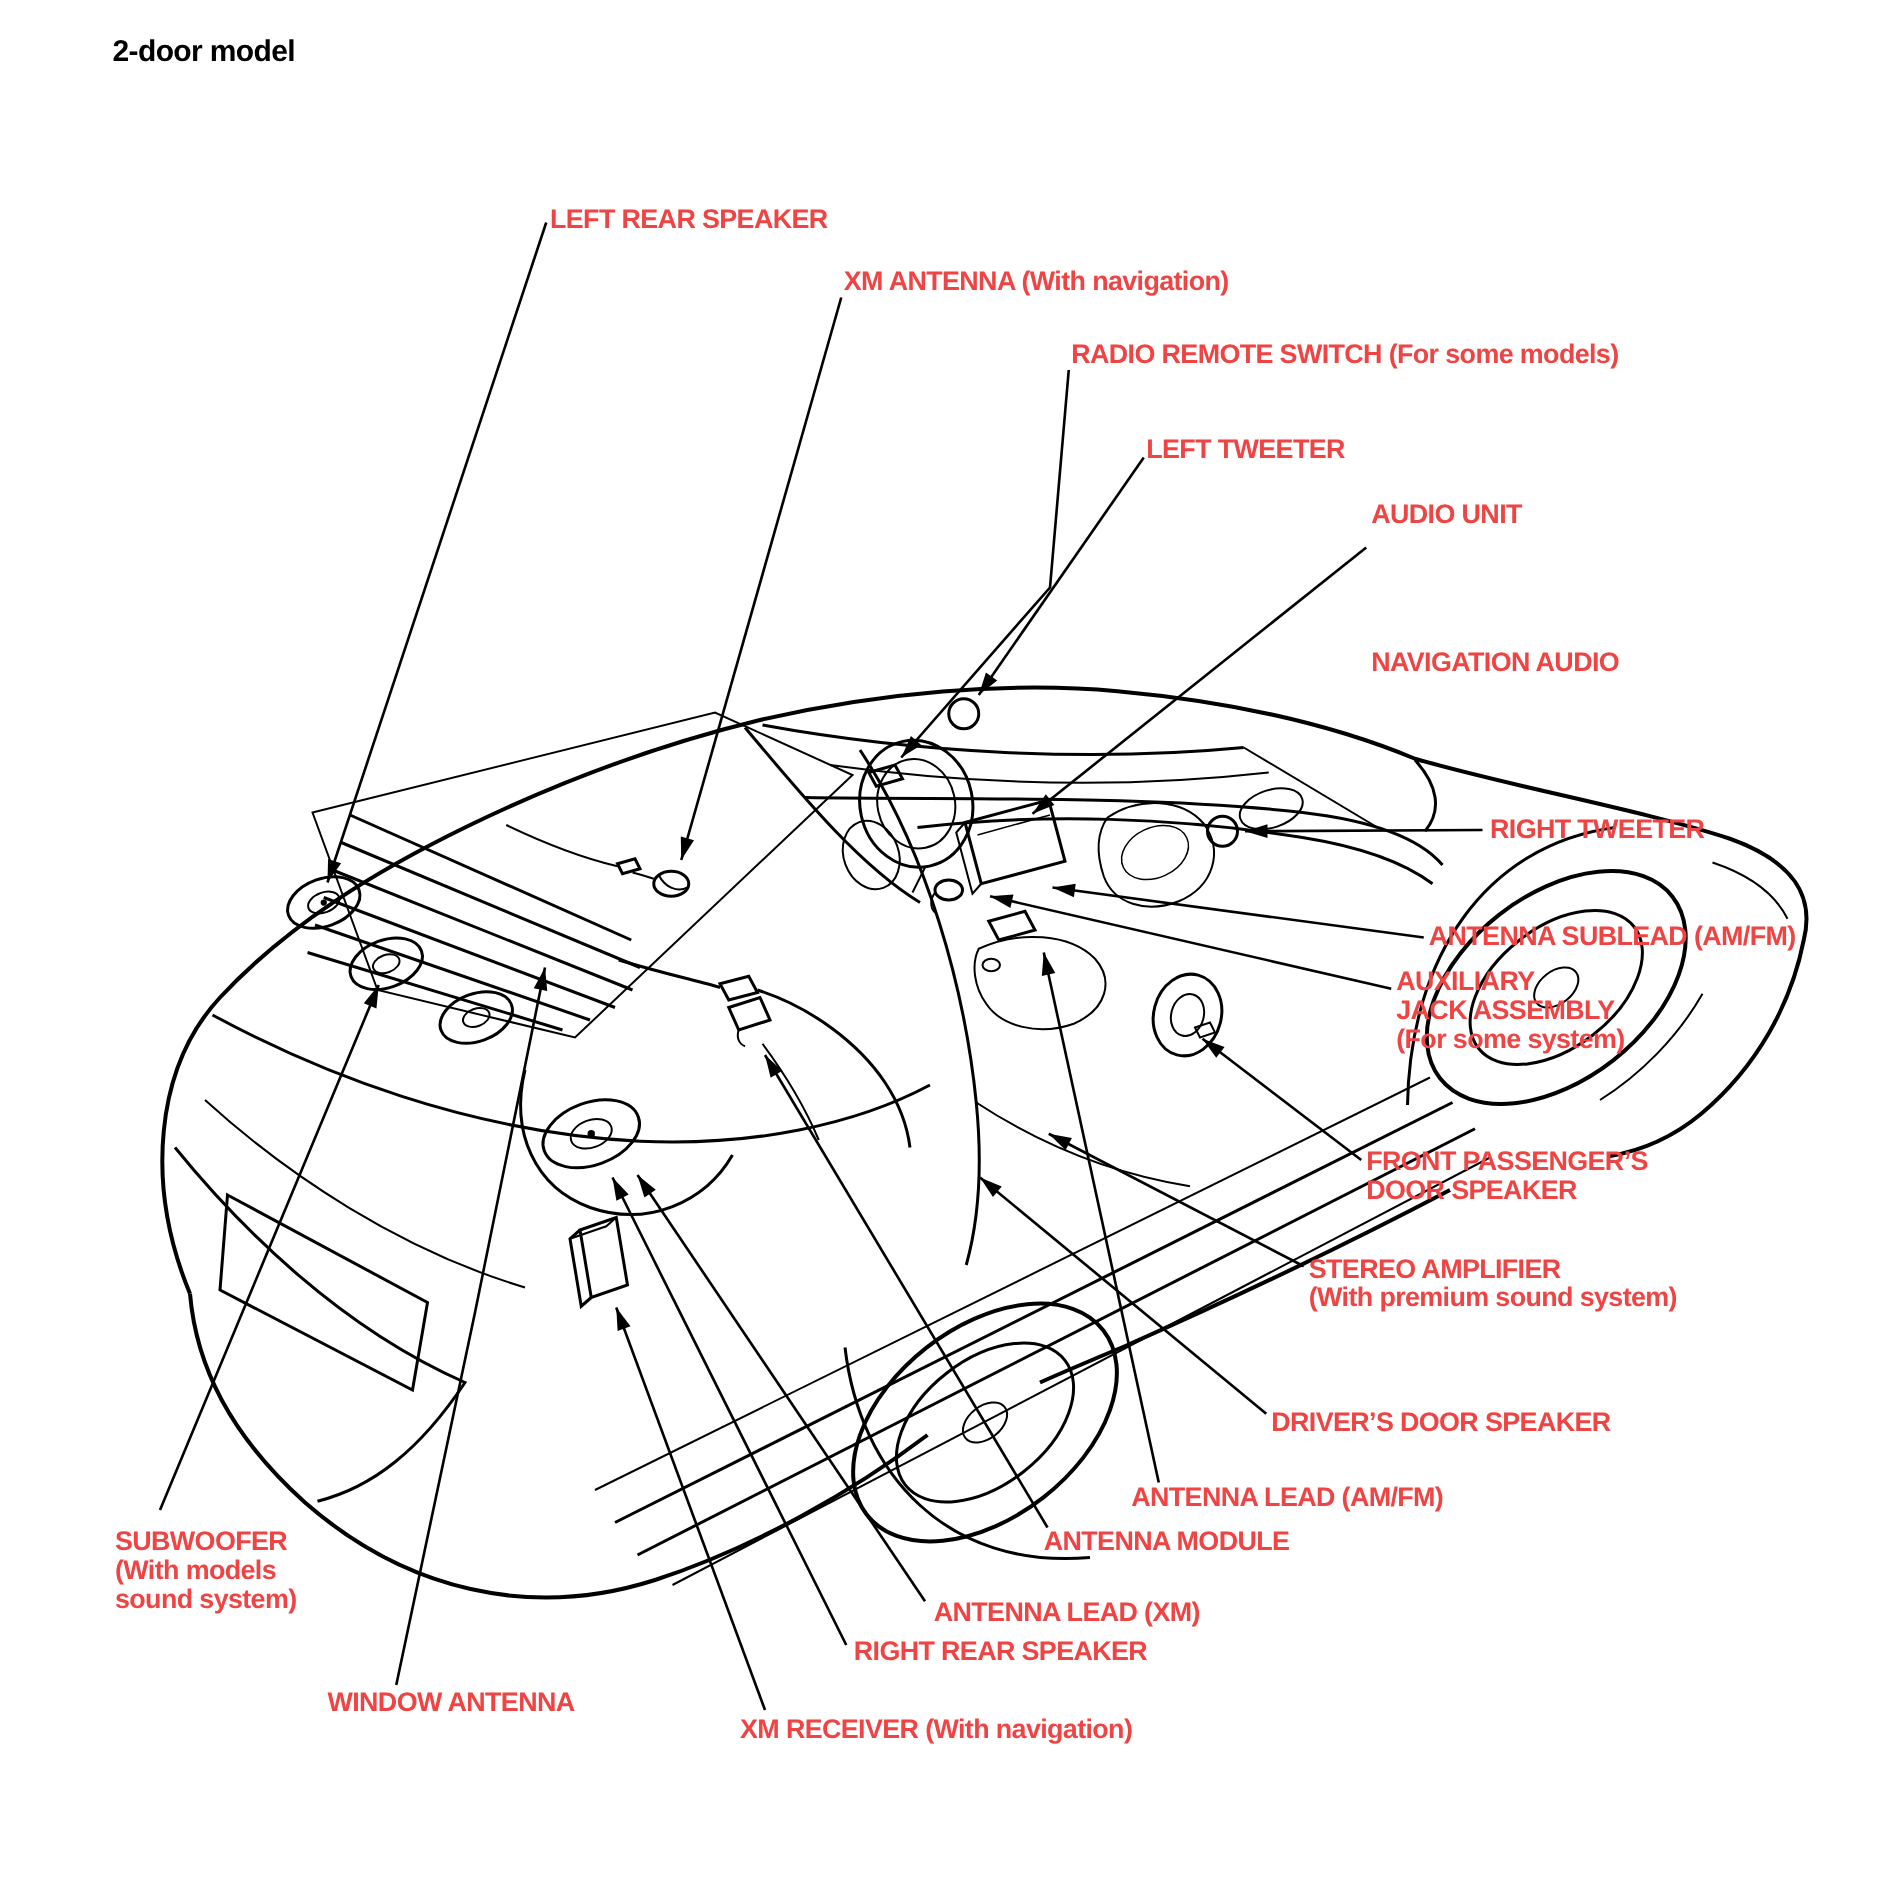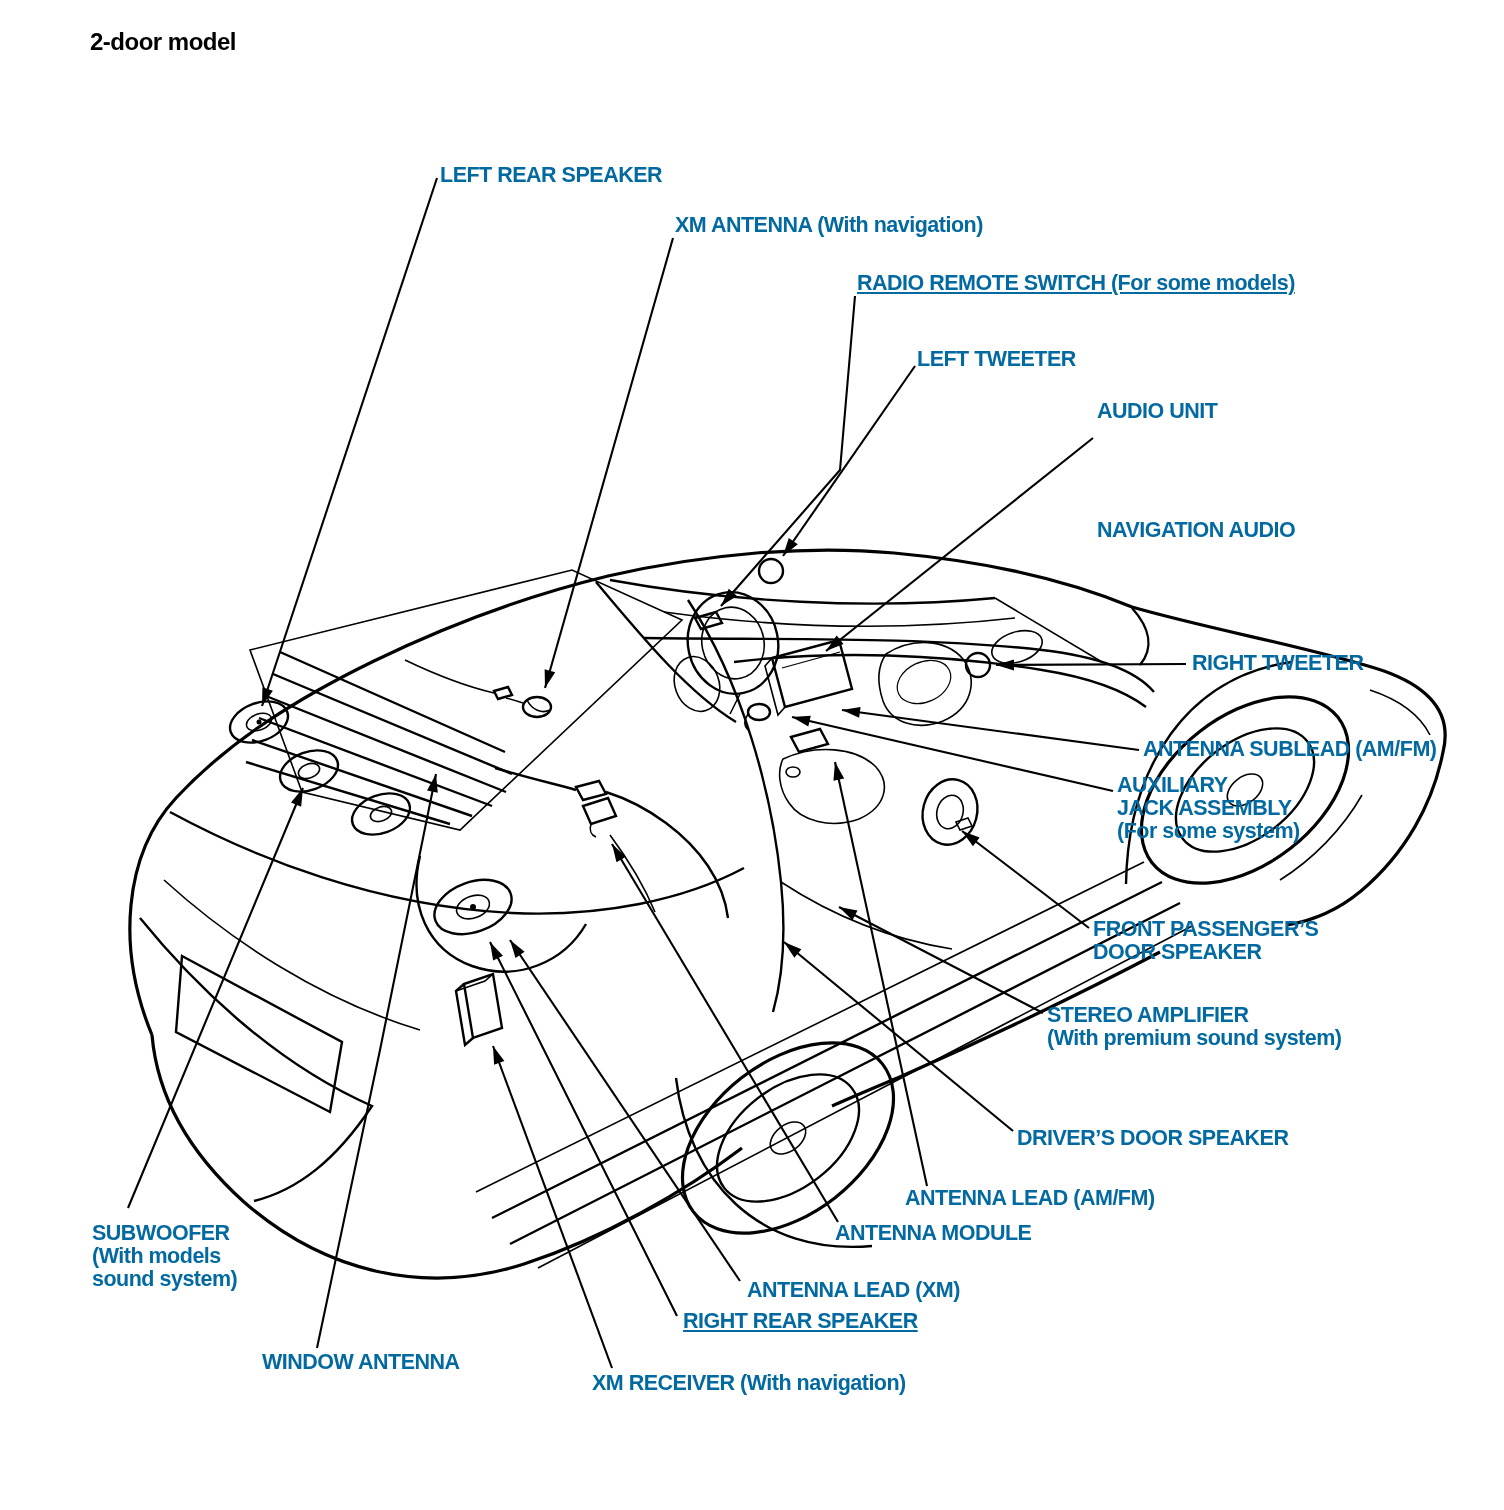--- a/index.html
+++ b/index.html
@@ -7,21 +7,21 @@
     width:1504px;height:1510px;position:relative;overflow:hidden;
     font-family:"Liberation Sans","DejaVu Sans",sans-serif;
   }
   #stage{position:absolute;left:0;top:0;width:1504px;height:1258px;background:#fff;margin-left:40px;}
   #art{position:absolute;left:0;top:0;}
   #title{
     position:absolute;left:50px;top:28px;
     font-size:24px;font-weight:700;color:#000;letter-spacing:-0.5px;
   }
   .callout{
-    position:absolute;color:#0369a1;font-weight:700;font-size:21.5px;
+    position:absolute;color:#ef4444;font-weight:700;font-size:21.5px;
     letter-spacing:-0.5px;line-height:1.07;white-space:nowrap;
   }
   svg .ln{stroke:#000;fill:none;}
   svg .thick{stroke-width:3.2;}
   svg .mid{stroke-width:2.4;}
   svg .thin{stroke-width:1.6;}
   svg .hair{stroke-width:1.2;}
   svg .leader{stroke:#000;stroke-width:2.1;fill:none;}
   svg .arrowhead{fill:#000;stroke:none;}
 </style>
@@ -219,21 +219,21 @@
   </svg>
 
   <div id="title">2-door model</div>
   <div id="label-layer">
       <div class="callout" style="left: 400px; top: 164px;">
         <div>LEFT REAR SPEAKER</div>
       </div>
       <div class="callout" style="left: 635px; top: 214px;">
         <div>XM ANTENNA (With navigation)</div>
       </div>
-      <div class="callout" style="left: 817px; top: 272px; text-decoration: underline;">
+      <div class="callout" style="left: 817px; top: 272px;">
         <div>RADIO REMOTE SWITCH (For some models)</div>
       </div>
       <div class="callout" style="left: 877px; top: 348px;">
         <div>LEFT TWEETER</div>
       </div>
       <div class="callout" style="left: 1057px; top: 400px;">
         <div>AUDIO UNIT</div>
       </div>
       <div class="callout" style="left: 1057px; top: 519px;">
         <div>NAVIGATION AUDIO</div>
@@ -262,21 +262,21 @@
       </div>
       <div class="callout" style="left: 865px; top: 1187px;">
         <div>ANTENNA LEAD (AM/FM)</div>
       </div>
       <div class="callout" style="left: 795px; top: 1222px;">
         <div>ANTENNA MODULE</div>
       </div>
       <div class="callout" style="left: 707px; top: 1279px;">
         <div>ANTENNA LEAD (XM)</div>
       </div>
-      <div class="callout" style="left: 643px; top: 1310px; text-decoration: underline;">
+      <div class="callout" style="left: 643px; top: 1310px;">
         <div>RIGHT REAR SPEAKER</div>
       </div>
       <div class="callout" style="left: 552px; top: 1372px;">
         <div>XM RECEIVER (With navigation)</div>
       </div>
       <div class="callout" style="left: 222px; top: 1351px;">
         <div>WINDOW ANTENNA</div>
       </div>
       <div class="callout" style="left: 52px; top: 1222px;">
         <div>SUBWOOFER</div>

